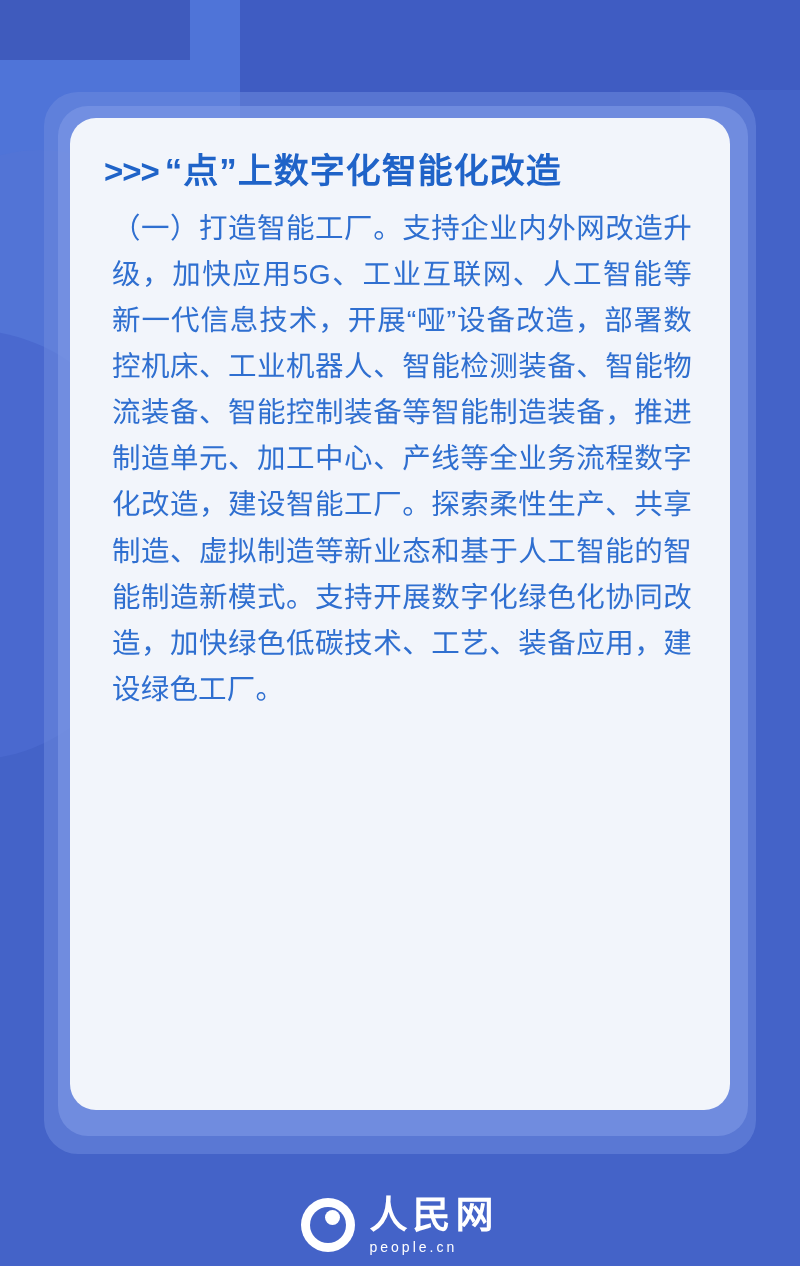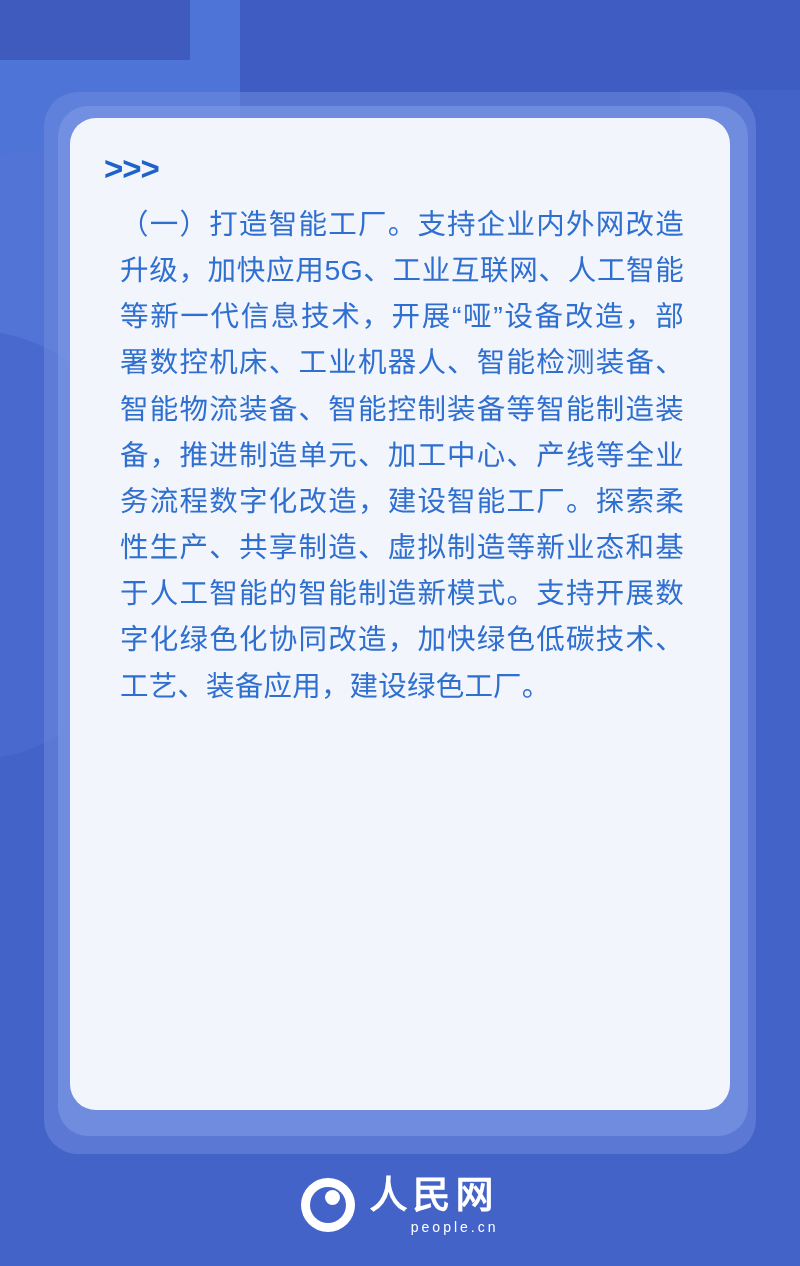--- a/index.html
+++ b/index.html
@@ -143,28 +143,28 @@
   
   .body-text {
     color: #2f6fd0;
     font-size: 28.5px;
     line-height: 1.62;
     letter-spacing: 0.2px;
     text-align: justify;
     text-justify: inter-ideograph;
   }
   .body-text p {
-    margin: 16px;
+    margin: 8px;
   }
 
   
   .footer {
     position: absolute;
     left: 0;
-    bottom: 32px;
+    bottom: 12px;
     width: 800px;
     display: flex;
     align-items: center;
     justify-content: center;
     gap: 14px;
   }
   .logo-mark {
     width: 54px;
     height: 54px;
     position: relative;
@@ -205,21 +205,20 @@
     font-weight: bold;
     letter-spacing: 5px;
     font-family: "Liberation Sans", "DejaVu Sans", sans-serif;
   }
   .logo-en {
     color: #ffffff;
     font-size: 14px;
     letter-spacing: 3px;
     margin-top: 6px;
     font-family: "Liberation Sans", sans-serif;
-    text-align: right;
   }
 </style>
 </head>
 <body>
 
 <div class="bg-layer">
   <div class="bg-bigcurve"></div>
   <div class="bg-topleft"></div>
   <div class="bg-topband"></div>
   <div class="bg-leftblob"></div>
@@ -228,20 +227,21 @@
   <div class="bg-bottom"></div>
 </div>
 
 <div class="card-outer"></div>
 <div class="card-mid"></div>
 
 <div class="card">
 
   <div class="heading">
     <span class="chevrons">&gt;&gt;&gt;</span>
+    <span class="heading-text">“点”上数字化智能化改造</span>
   </div>
 
   <div class="body-text">
     <p>（一）打造智能工厂。支持企业内外网改造升级，加快应用5G、工业互联网、人工智能等新一代信息技术，开展“哑”设备改造，部署数控机床、工业机器人、智能检测装备、智能物流装备、智能控制装备等智能制造装备，推进制造单元、加工中心、产线等全业务流程数字化改造，建设智能工厂。探索柔性生产、共享制造、虚拟制造等新业态和基于人工智能的智能制造新模式。支持开展数字化绿色化协同改造，加快绿色低碳技术、工艺、装备应用，建设绿色工厂。</p>
   </div>
 
 </div>
 
 <div class="footer">
   <div class="logo-mark">

